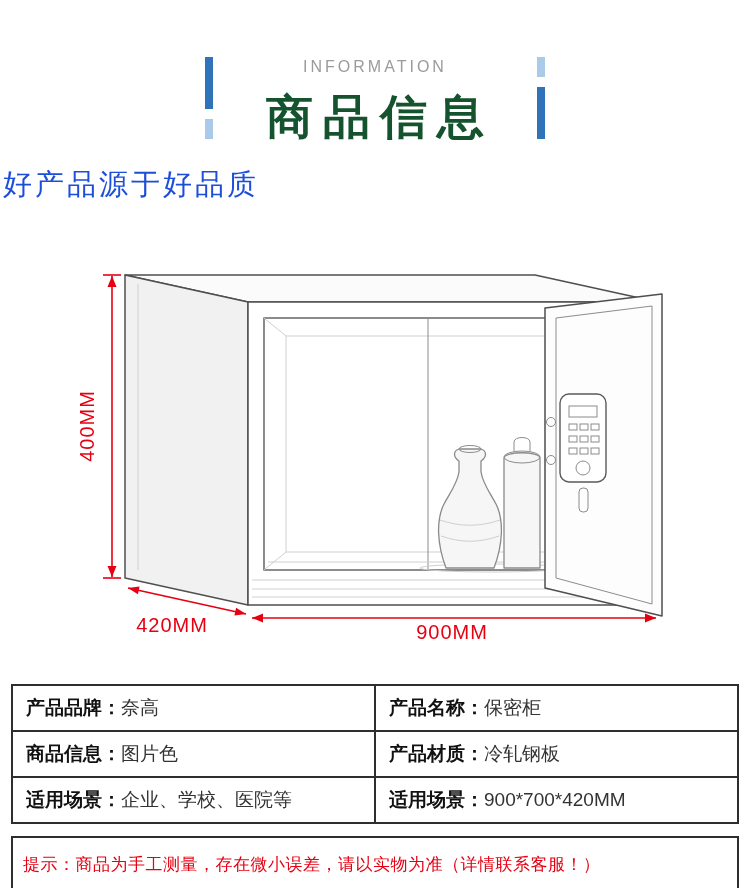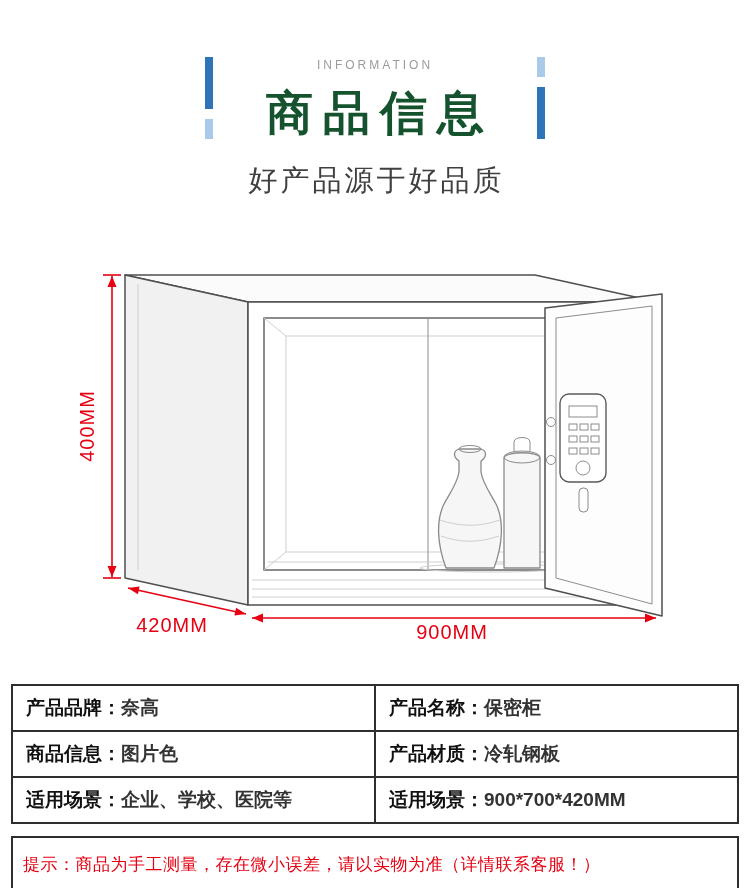--- a/index.html
+++ b/index.html
@@ -2,23 +2,23 @@
 <html><head>
 <meta charset="utf-8">
 <style>
   html,body{margin:0;padding:0;}
   body{
     width:750px;height:888px;background:#ffffff;position:relative;overflow:hidden;
     font-family:"Liberation Sans","DejaVu Sans",sans-serif;color:#222;
   }
   
   .header{position:relative;height:218px;}
-  .eyebrow{padding-top:58px;text-align:center;font-size:12px;color:#9b9b9b;letter-spacing:3px;}
+  .eyebrow{padding-top:58px;text-align:center;font-size:16px;color:#9b9b9b;letter-spacing:3px;}
   .title{margin-top:10px;text-align:center;font-size:47px;font-weight:700;color:#14532d;letter-spacing:10px;text-indent:10px;}
-  .subtitle{margin-top:16px;text-align:center;font-size:29px;color:#404040;letter-spacing:3px;text-indent:3px;}
+  .subtitle{margin-top:16px;text-align:left;font-size:29px;color:#1d4ed8;letter-spacing:3px;text-indent:3px;}
   .bar{position:absolute;width:8px;}
   .bar-dark{background:#2f74b8;height:52px;}
   .bar-light{background:#a9cae9;height:20px;}
   .bar-l-dark{left:205px;top:57px;}
   .bar-l-light{left:205px;top:119px;}
   .bar-r-light{left:537px;top:57px;}
   .bar-r-dark{left:537px;top:87px;}
   
   .figure{position:relative;width:750px;height:432px;}
   .ln-thin{fill:none;stroke:#8c8c8c;stroke-width:1;}
@@ -29,21 +29,21 @@
   .opening{fill:#ffffff;stroke:#4f4f4f;stroke-width:1.3;}
   .door{fill:#fdfdfd;stroke:#4f4f4f;stroke-width:1.5;stroke-linejoin:round;}
   .jar{fill:#f6f6f6;stroke:#8a8a8a;stroke-width:1.3;stroke-linejoin:round;}
   .red{stroke:#e60012;stroke-width:1.6;fill:none;}
   .red-fill{fill:#e60012;stroke:none;}
   .dim{fill:#e60012;font-size:20px;letter-spacing:1px;font-family:"Liberation Sans","DejaVu Sans",sans-serif;}
   
   .spec-table{width:728px;margin:34px auto 0;border-collapse:collapse;table-layout:fixed;}
   .spec-table td{border:2px solid #2e2e2e;height:44px;padding:0 0 0 13px;font-size:19px;vertical-align:middle;}
   .lbl{font-weight:700;color:#111;}
-  .val{font-weight:700;color:#333;}
+  .val{font-weight:400;color:#333;}
   
   .note{width:704px;margin:12px auto 0;border:2px solid #2e2e2e;padding:15px 10px;font-size:17px;color:#e60012;letter-spacing:0.5px;}
 </style>
 </head>
 <body>
 
 <div class="header">
   <div class="eyebrow">INFORMATION</div>
   <div class="title">商品信息</div>
   <div class="subtitle">好产品源于好品质</div>

